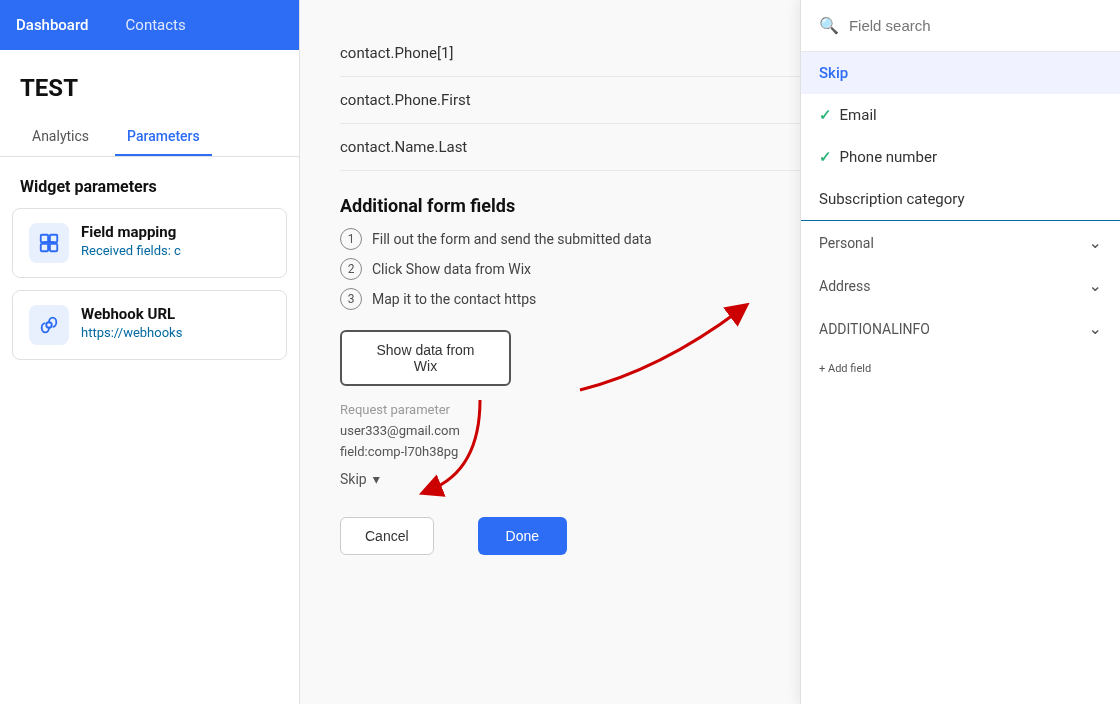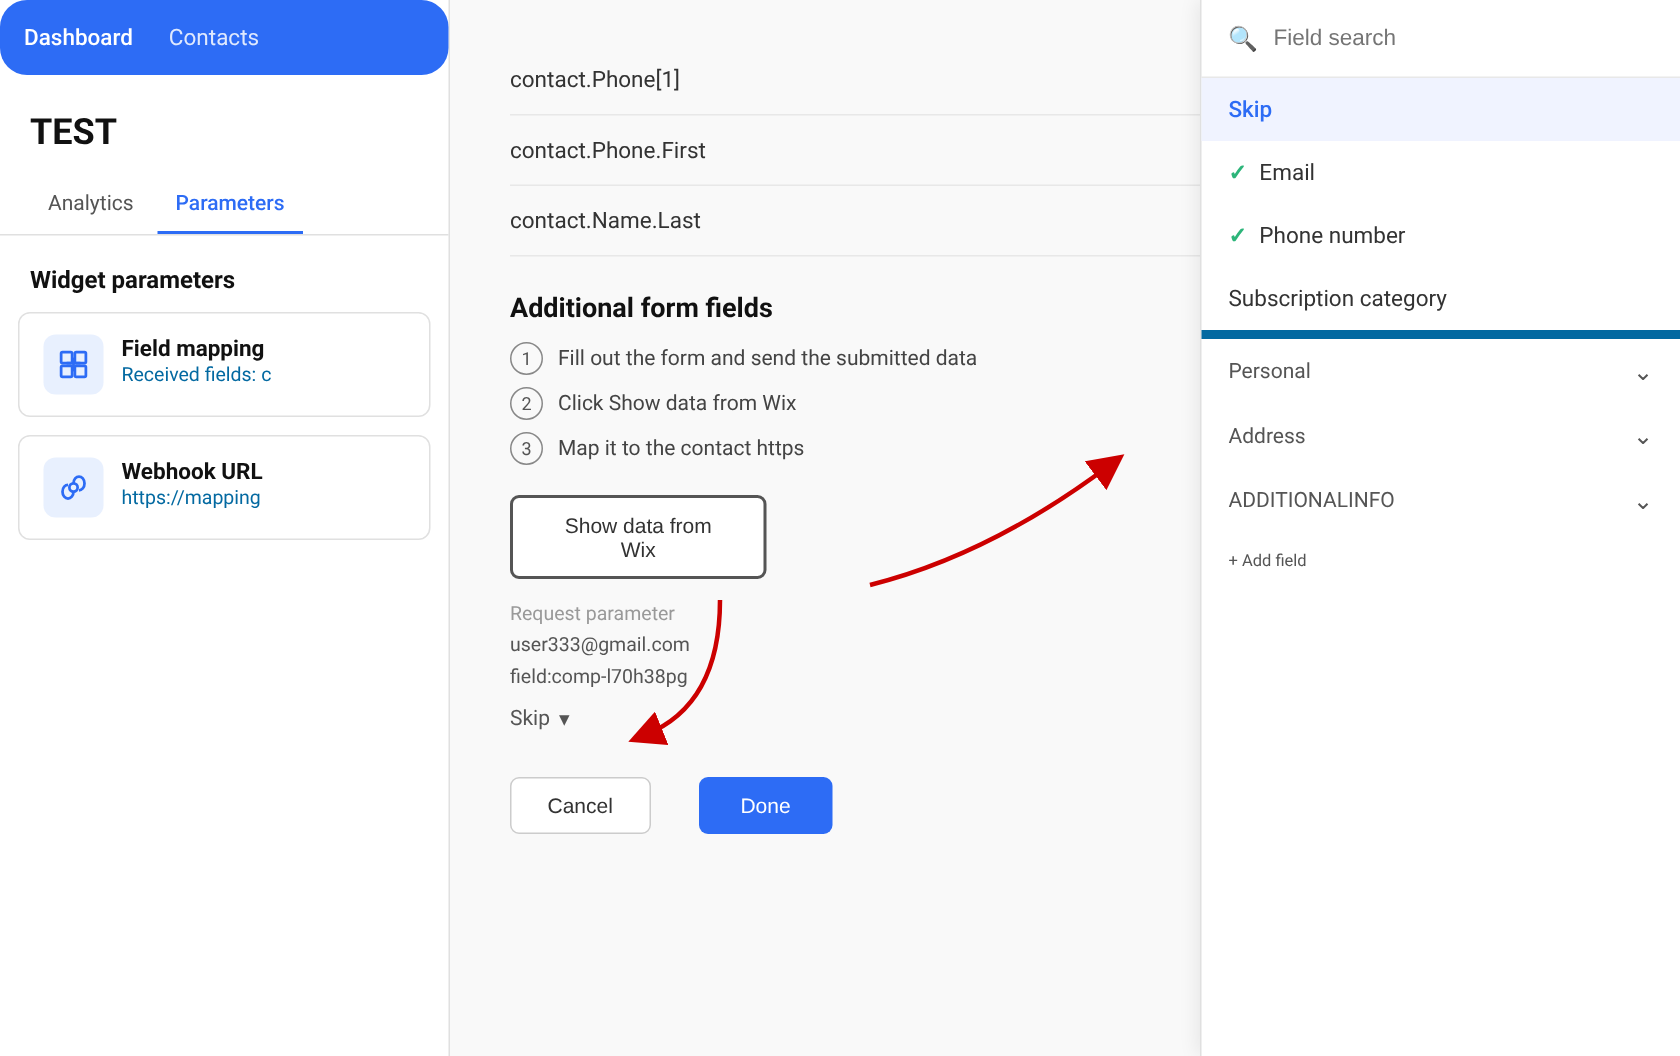--- a/index.html
+++ b/index.html
@@ -20,42 +20,41 @@
       border-right: 1px solid #e0e0e0;
       display: flex;
       flex-direction: column;
     }
     .sidebar-nav {
       background: #2d6cf5;
       display: flex;
       align-items: center;
       padding: 0 16px;
       height: 50px;
-      gap: 24px;
-      border-radius: 18px;
+      gap: 37px;
     }
     .sidebar-nav-item {
       color: rgba(255,255,255,0.85);
       font-size: 15px;
       cursor: pointer;
       padding: 14px 0;
     }
     .sidebar-nav-item.active {
       color: #fff;
       font-weight: 500;
     }
     .sidebar-title {
       font-size: 24px;
       font-weight: 700;
       color: #111;
       padding: 24px 20px 16px;
     }
     .sidebar-tabs {
       display: flex;
-      gap: 4px;
+      gap: 14px;
       padding: 0 20px;
       border-bottom: 1px solid #e0e0e0;
     }
     .sidebar-tab {
       font-size: 14px;
       padding: 10px 12px;
       cursor: pointer;
       color: #555;
       border-bottom: 2px solid transparent;
     }
@@ -190,20 +189,21 @@
       align-items: center;
       gap: 6px;
       margin-top: 8px;
       font-size: 14px;
       color: #555;
       cursor: pointer;
     }
 
     .bottom-actions {
       display: flex;
+      gap: 12px;
       margin-top: 30px;
     }
     .btn-cancel {
       border: 1px solid #ccc;
       background: #fff;
       border-radius: 6px;
       padding: 10px 24px;
       font-size: 14px;
       cursor: pointer;
       color: #333;
@@ -274,21 +274,21 @@
     .dropdown-group {
       padding: 12px 18px;
       font-size: 14px;
       color: #555;
       cursor: pointer;
       display: flex;
       align-items: center;
       justify-content: space-between;
     }
     .dropdown-divider {
-      border-bottom: 6px solid #0369a1;
+      border-bottom: 1px solid #0369a1;
     }
     .dropdown-add {
       padding: 12px 18px;
       font-size: 11px;
       color: #555;
       cursor: pointer;
       display: flex;
       align-items: flex-start;
       gap: 8px;
     }
@@ -328,21 +328,21 @@
   <div class="sidebar-card">
     <div class="sidebar-card-icon">
       <svg viewBox="0 0 24 24" fill="none" stroke="#2d6cf5" stroke-width="2">
         <circle cx="12" cy="12" r="3"></circle>
         <path d="M12 9c0-3 2-5 4-5s4 2 4 5-2 5-4 5"></path>
         <path d="M12 15c0 3-2 5-4 5s-4-2-4-5 2-5 4-5"></path>
       </svg>
     </div>
     <div>
       <div class="sidebar-card-title">Webhook URL</div>
-      <div class="sidebar-card-sub">https://mapping</div>
+      <div class="sidebar-card-sub">https://webhooks</div>
     </div>
   </div>
 </div>
 
 <div class="main-content">
 
   <div class="field-row">
     <span>contact.Phone[1]</span>
   </div>
   <div class="field-row">

